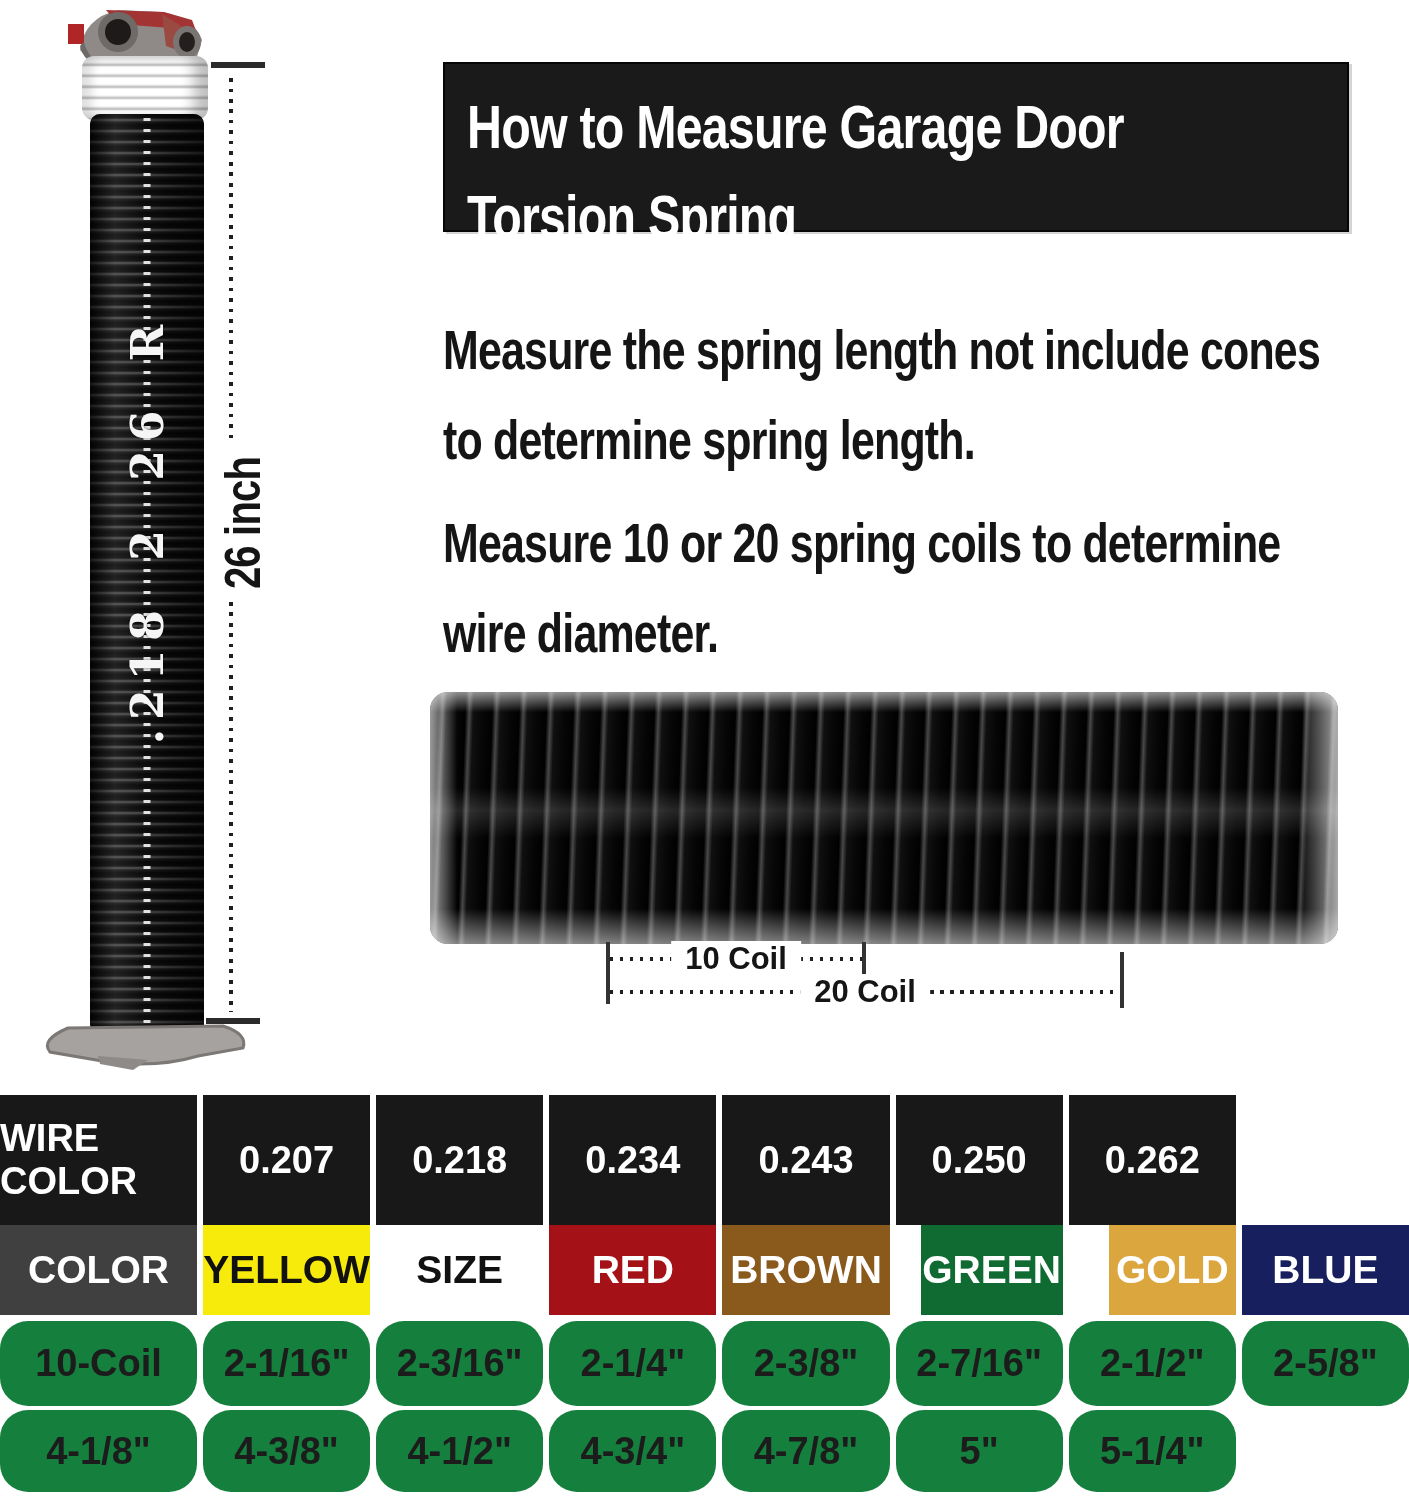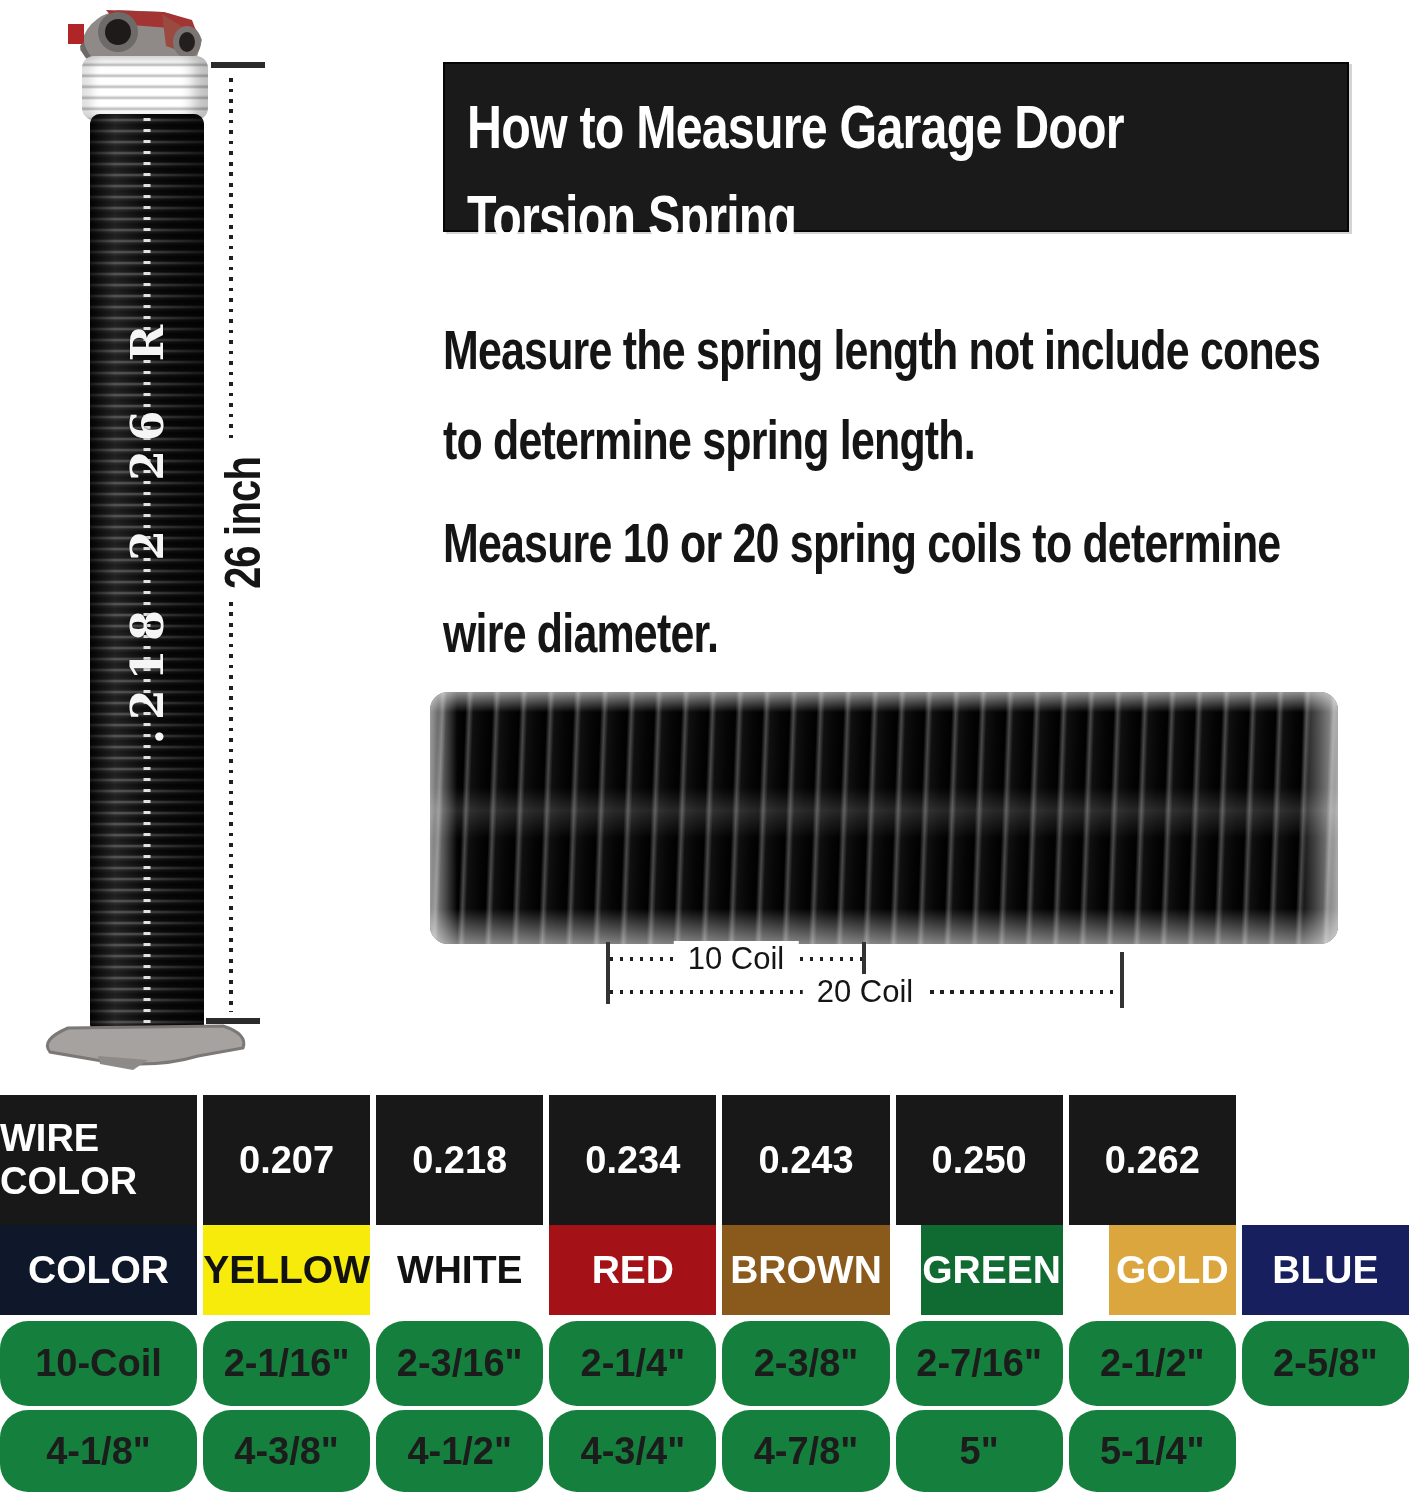--- a/index.html
+++ b/index.html
@@ -88,36 +88,36 @@
     background:linear-gradient(90deg,rgba(255,255,255,.6) 0%,rgba(255,255,255,0) 3%,rgba(255,255,255,0) 96%,rgba(255,255,255,.65) 100%);
   }
 
   
   .dim-dots-h {
     height:4px;
     background:repeating-linear-gradient(90deg,#1f1f1f 0 3.5px,rgba(0,0,0,0) 3.5px 10px);
   }
   .coil-dim-label {
     position:absolute; top:50%; left:50%; transform:translate(-50%,-50%);
-    background:#ffffff; padding:0 14px; font-weight:normal; font-size:31px; color:#151515;
+    background:#ffffff; padding:0 14px; font-weight:bold; font-size:31px; color:#151515;
     white-space:nowrap;
   }
   .vtick { background:#333333; width:4px; }
 
   
   .spec-table { left:0; top:1095px; width:1409px; }
   .trow { display:grid; grid-template-columns:197px repeat(7,1fr); column-gap:6px; width:100%; }
   .cell {
     display:flex; align-items:center; justify-content:center;
     font-weight:bold; font-size:38px; letter-spacing:0;
   }
   .r1 { height:130px; }
   .r1 .cell { background:#181818; color:#ffffff; }
   .r2 { height:90px; }
-  .r2 .head { background:#0f172a; color:#ffffff; }
+  .r2 .head { background:#404040; color:#ffffff; }
   .r2 .cell { font-size:39px; }
   .sp6 { height:6px; } .sp4 { height:4px; }
   .gray { height:85px; }
   .gray.last { height:82px; }
   .gray .cell { background:#15803d; color:#1c1c1c;border-radius:28px; }
 </style>
 </head>
 <body>
 
 <div class="abs spring-wrap">
@@ -179,21 +179,21 @@
     <div class="cell">0.207</div>
     <div class="cell">0.218</div>
     <div class="cell">0.234</div>
     <div class="cell">0.243</div>
     <div class="cell">0.250</div>
     <div class="cell">0.262</div>
   </div>
   <div class="trow r2">
     <div class="cell head">COLOR</div>
     <div class="cell" style="background: rgb(247, 235, 11); color: rgb(17, 17, 17);">YELLOW</div>
-    <div class="cell" style="background: rgb(255, 255, 255); color: rgb(17, 17, 17);">WHITE</div>
+    <div class="cell" style="background: rgb(255, 255, 255); color: rgb(17, 17, 17);">SIZE</div>
     <div class="cell" style="background: rgb(164, 18, 23); color: rgb(255, 255, 255);">RED</div>
     <div class="cell" style="background: rgb(138, 89, 28); color: rgb(255, 255, 255);">BROWN</div>
     <div class="cell" style="background: rgb(15, 107, 50); color: rgb(255, 255, 255); margin-left: 25px;">GREEN</div>
     <div class="cell" style="background: rgb(219, 166, 62); color: rgb(255, 255, 255); margin-left: 40px;">GOLD</div>
     <div class="cell" style="background: rgb(24, 31, 94); color: rgb(255, 255, 255);">BLUE</div>
   </div>
   <div class="sp6"></div>
   <div class="trow gray">
     <div class="cell">10-Coil</div>
     <div class="cell">2-1/16"</div>

